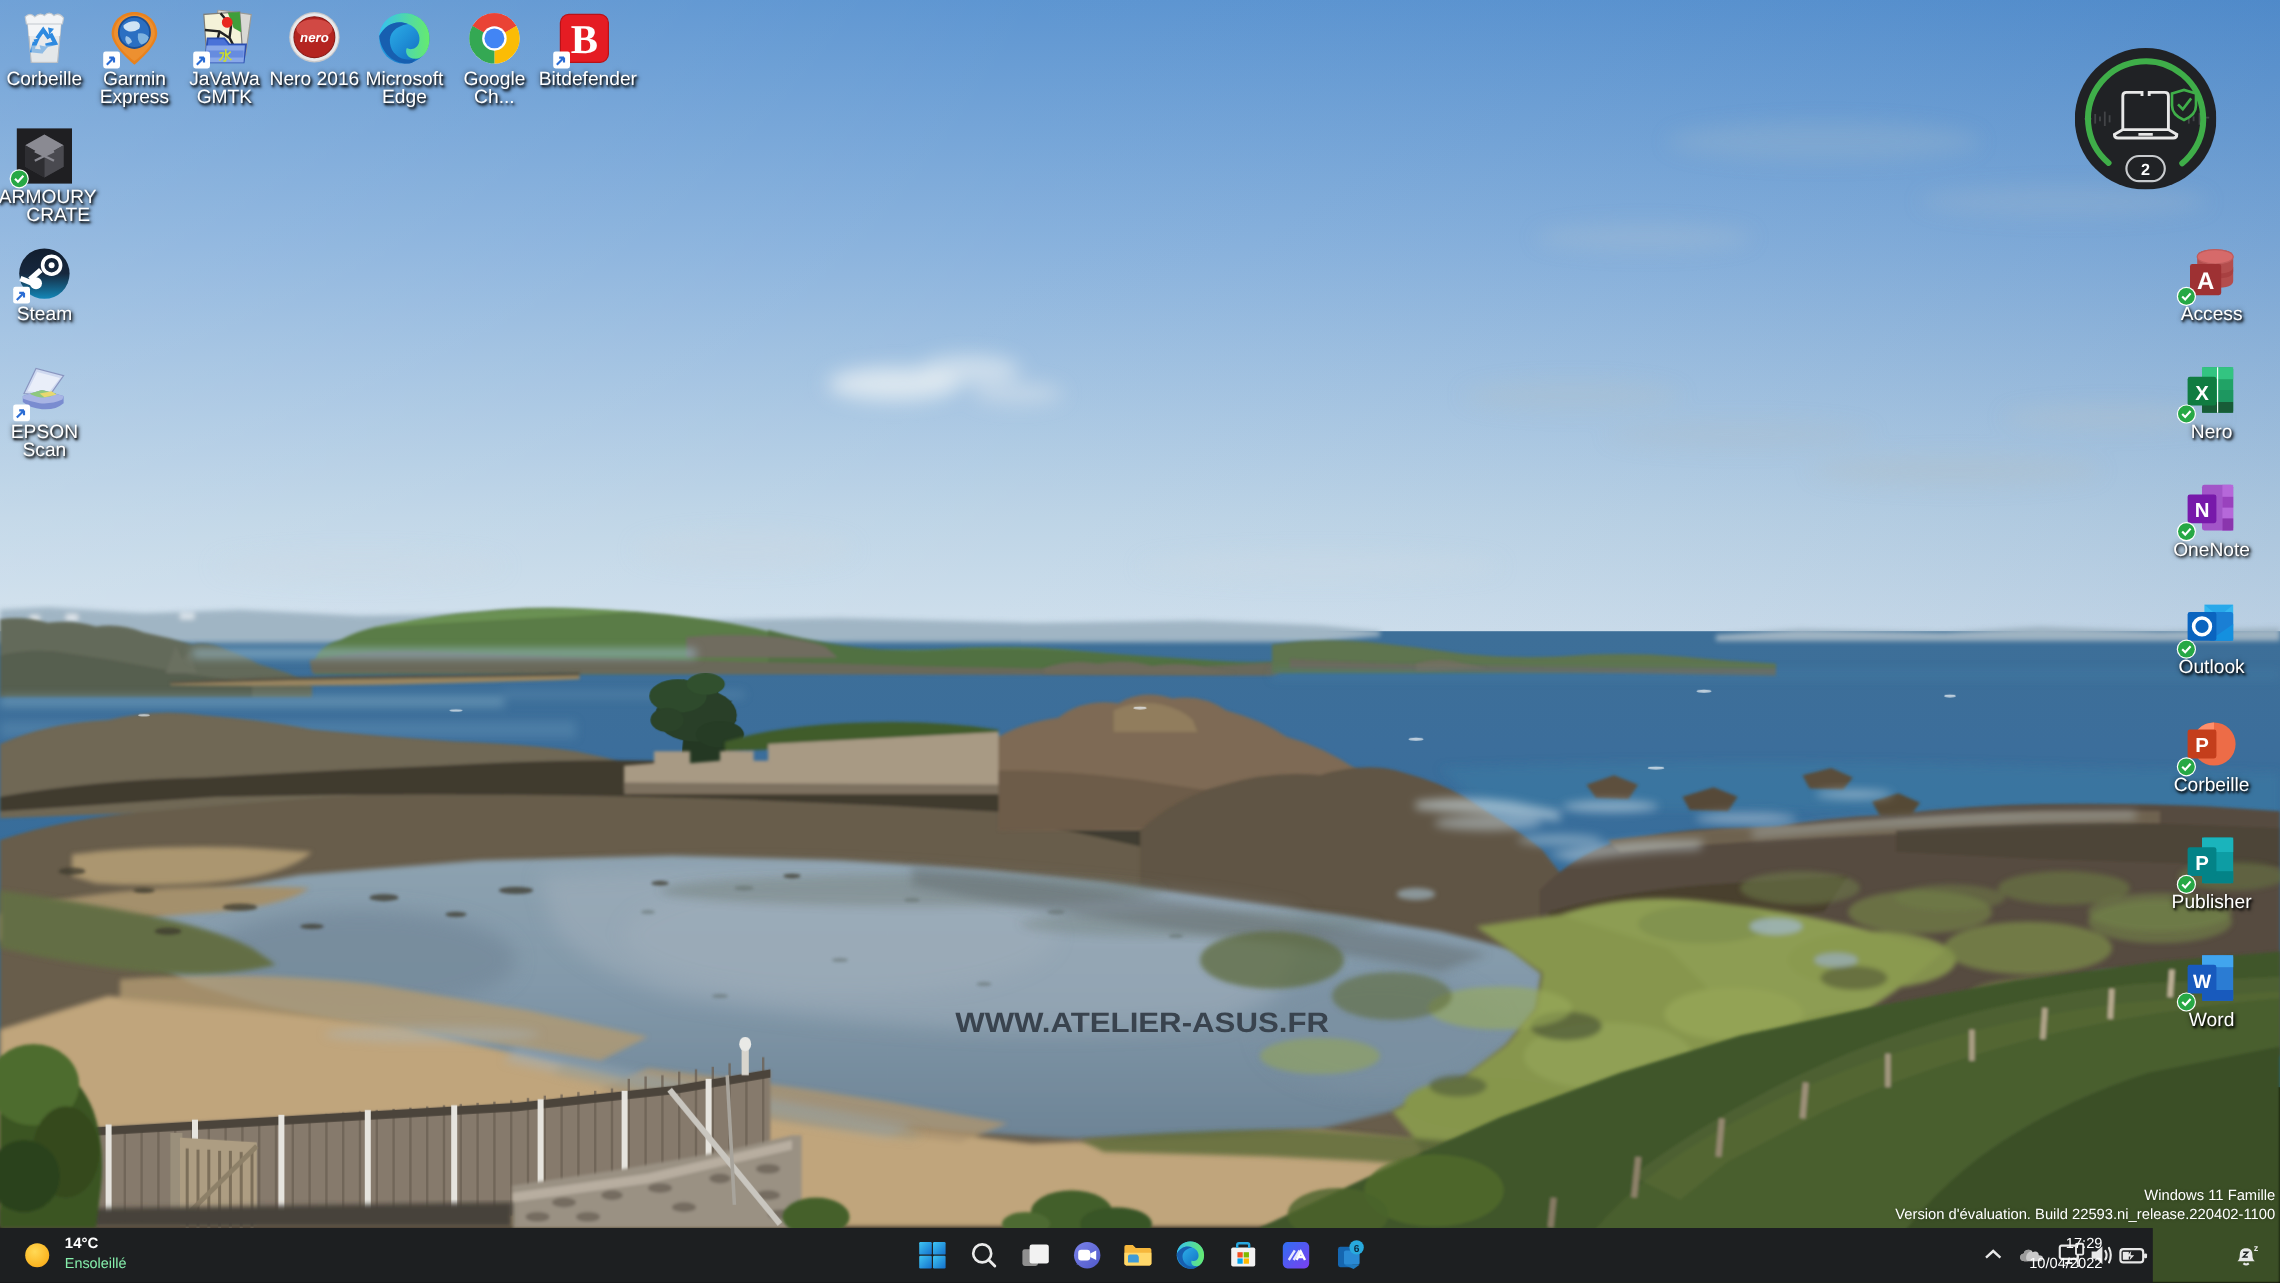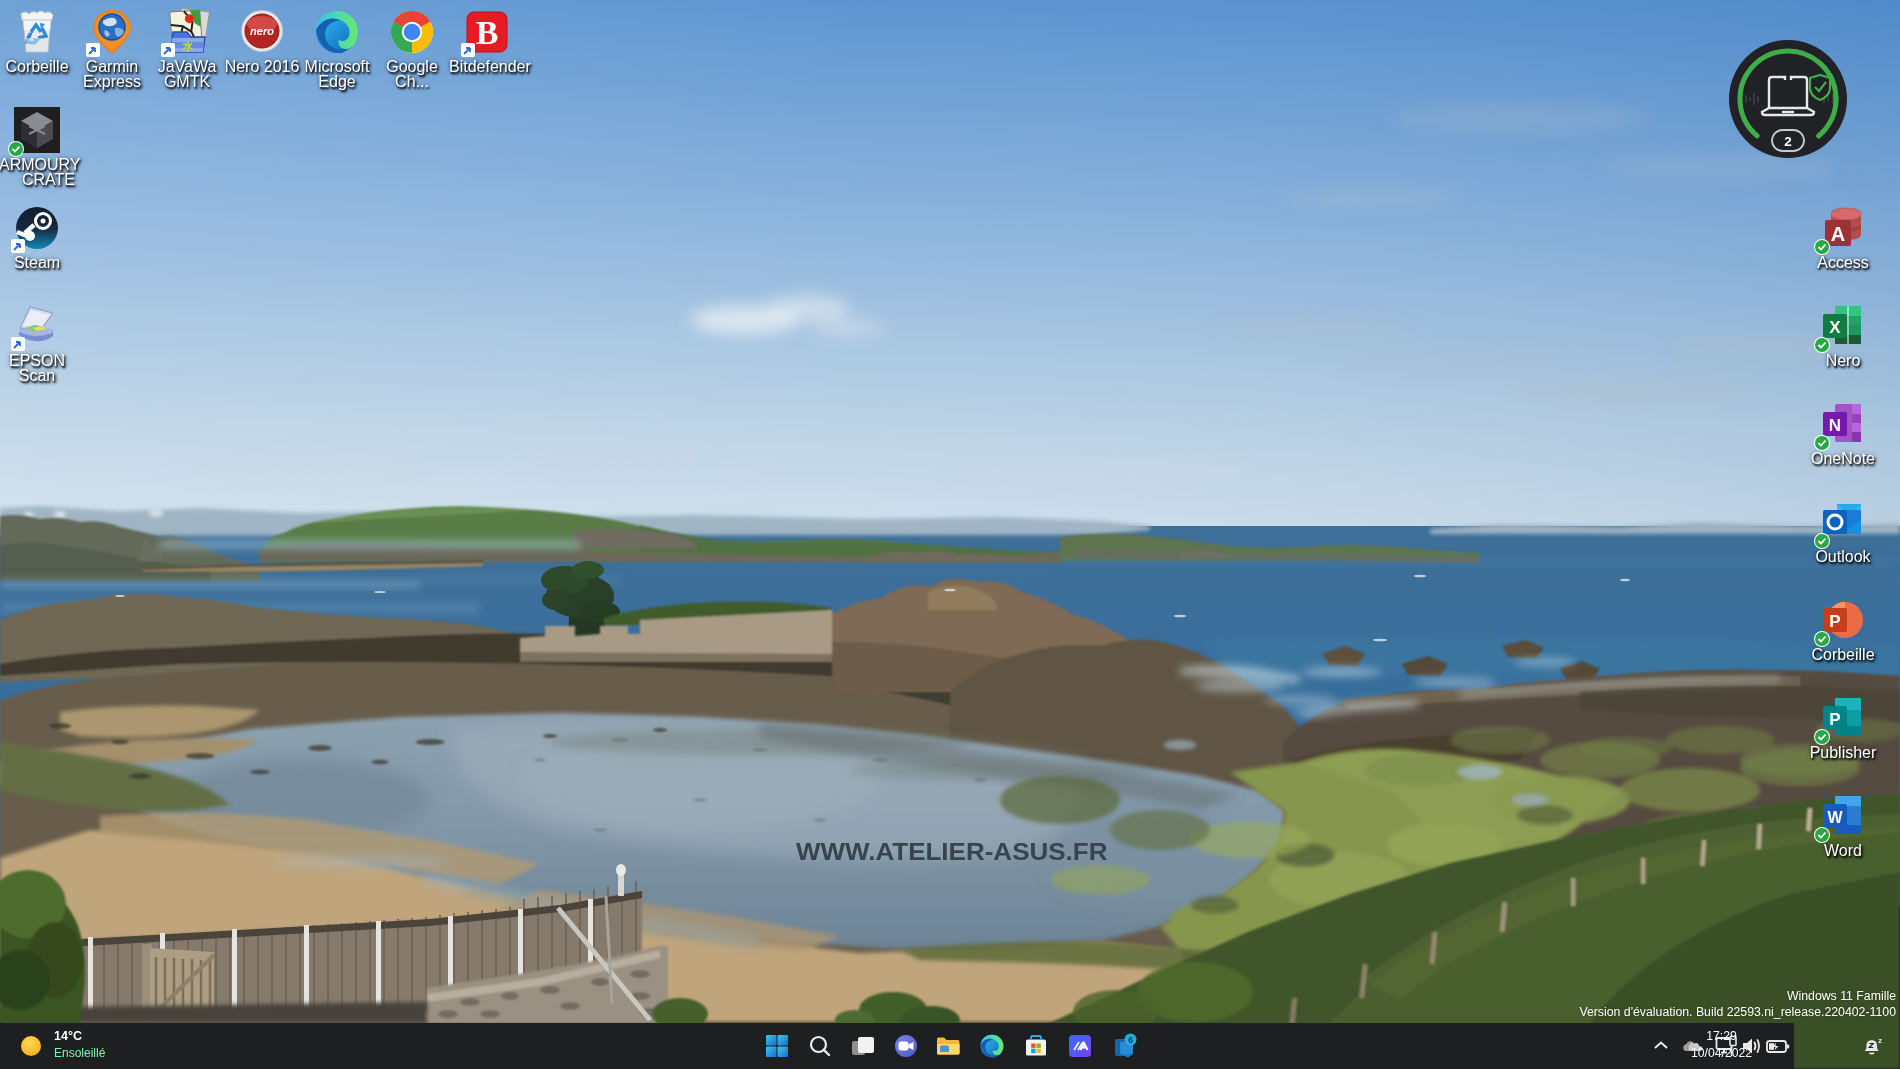--- a/index.html
+++ b/index.html
@@ -853,21 +853,21 @@
  <svg class="tbi" style="left:1740px;top:11px;width:24px;height:24px;" viewBox="0 0 24 24">
   <path d="M3,9 L7,9 L12,4.5 L12,19.5 L7,15 L3,15 Z" fill="#e8e8e8"></path>
   <path d="M14.5,8.5 Q16.5,12 14.5,15.5 M17.5,6 Q20.5,12 17.5,18" fill="none" stroke="#e8e8e8" stroke-width="1.8" stroke-linecap="round"></path>
  </svg>
  <svg class="tbi" style="left:1765px;top:11px;width:26px;height:24px;" viewBox="0 0 26 24">
   <rect x="2" y="7" width="19" height="11" rx="2.5" fill="none" stroke="#e8e8e8" stroke-width="1.8"></rect>
   <rect x="21.7" y="10.5" width="2.5" height="4" rx="1" fill="#e8e8e8"></rect>
   <path d="M11,8.5 L7.5,13 L10.5,13 L9.5,16.5 L13.5,12 L10.5,12 Z" fill="#e8e8e8"></path>
   <rect x="4" y="9.2" width="5" height="6.6" fill="#e8e8e8"></rect>
  </svg>
- <div style="position:absolute;right:42px;top:5px;text-align:center;color:#fff;font-size:12.2px;line-height:17px;">17:29<br>10/04/2022</div>
+ <div style="position:absolute;right:42px;top:5px;text-align:right;color:#fff;font-size:12.2px;line-height:17px;">17:29<br>10/04/2022</div>
  <svg class="tbi" style="left:1860px;top:11px;width:24px;height:24px;" viewBox="0 0 24 24">
   <path d="M4.5,17 Q6.5,16 6.5,11.5 Q6.5,7 10.5,6.2 L13,6.2 Q17,7 17,11.5 Q17,16 19,17 Z" fill="#e8e8e8"></path>
   <path d="M9.5,18.8 Q11.8,20.6 14,18.8" fill="none" stroke="#e8e8e8" stroke-width="1.7"></path>
   <path d="M9.3,9.5 L13.2,9.5 L9.3,13.5 L13.2,13.5" fill="none" stroke="#1d1f21" stroke-width="1.2"></path>
   <text x="18.2" y="8.5" font-size="7.5" fill="#e8e8e8" font-weight="bold">z</text>
  </svg>
 </div>
 </div>
 
 </body></html>

